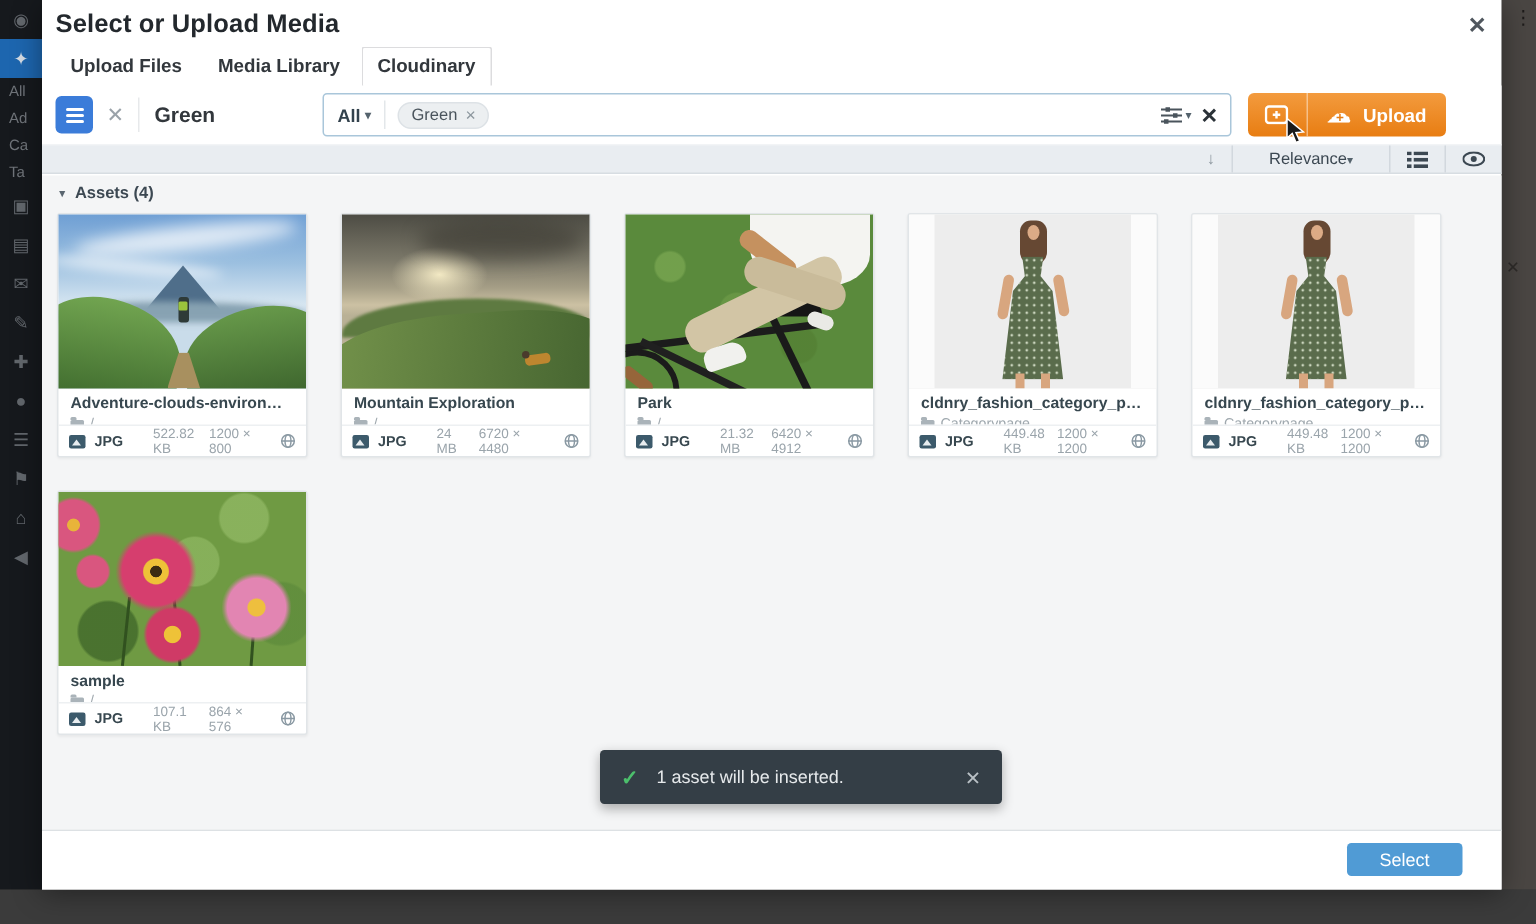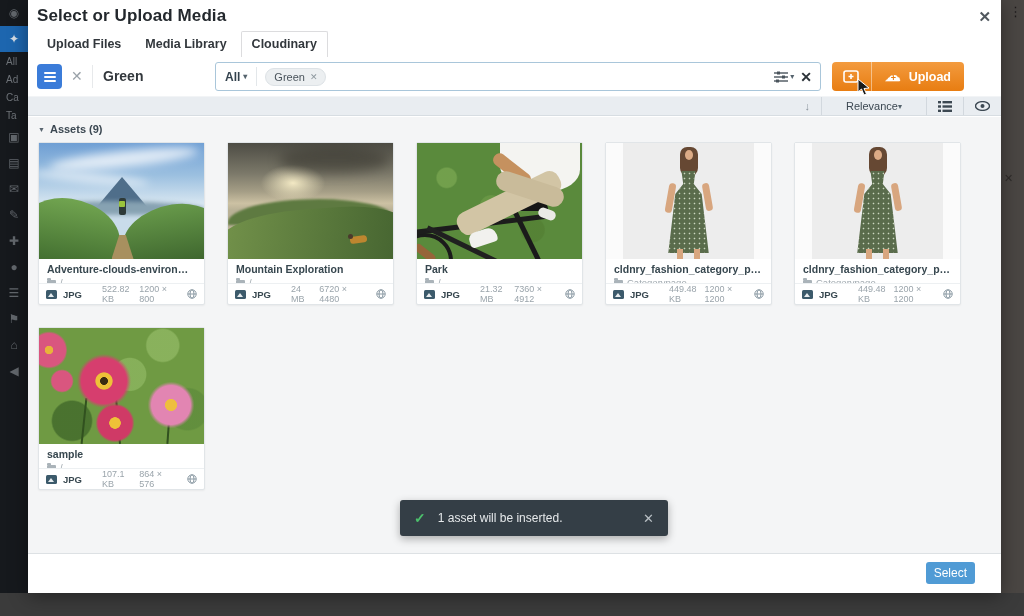--- a/index.html
+++ b/index.html
@@ -95,21 +95,21 @@
 
   
   .toast { position:absolute; left:372px; top:383px; width:268px; height:36px; background:#343e46; border-radius:3px;
            box-shadow:0 3px 8px rgba(0,0,0,.3); display:flex; align-items:center; padding:0 14px; z-index:3; }
   .toast .check { color:#4cbf6c; font-size:14px; font-weight:bold; }
   .toast .msg { margin-left:12px; font-size:12px; color:#e6e9eb; }
   .toast .t-x { margin-left:auto; color:#b9c0c5; font-size:13px; cursor:pointer; }
 
   
   .modal-footer { position:absolute; left:0; top:553px; width:100%; height:40px; background:#fff; border-top:1px solid #dde1e4; }
-  .btn-select { position:absolute; right:26px; top:8px; padding:4px 8px; background:#509bd5; color:#fff;
+  .btn-select { position:absolute; right:26px; top:8px; padding:4px 22px; background:#509bd5; color:#fff;
                 font-size:12px; border:none; border-radius:3px; cursor:pointer; }
 
   
   
   .t1 { background:linear-gradient(180deg,#6f9fd4 0%,#9cc0e0 28%,#d7e6f1 52%,#c9dcea 60%);}
   .t1 .cloud1 { position:absolute; top:8px; left:10px; width:150px; height:16px; background:rgba(255,255,255,.75); filter:blur(5px); transform:rotate(-6deg); border-radius:50%; }
   .t1 .cloud2 { position:absolute; top:30px; left:-10px; width:120px; height:10px; background:rgba(255,255,255,.6); filter:blur(4px); transform:rotate(5deg); border-radius:50%; }
   .t1 .mtn { position:absolute; left:50%; margin-left:-27px; bottom:50px; width:0; height:0;
              border-left:27px solid transparent; border-right:27px solid transparent; border-bottom:32px solid #4f6e8a; filter:blur(.5px); }
   .t1 .ridge { position:absolute; bottom:44px; left:0; width:100%; height:14px; background:#87a2b2; border-radius:40% 60% 0 0; filter:blur(2px); }
@@ -314,21 +314,21 @@
         <svg width="15" height="10" viewBox="0 0 15 10">
           <ellipse cx="7.5" cy="5" rx="7" ry="4.4" fill="none" stroke="#3c4852" stroke-width="1.4"></ellipse>
           <circle cx="7.5" cy="5" r="2" fill="#3c4852"></circle>
         </svg>
       </div>
     </div>
 
     <div class="content">
       <div class="assets-header">
         <span class="tri">▼</span>
-        <span>Assets (9)</span>
+        <span>Assets (4)</span>
       </div>
 
       <div class="grid">
 
         <div class="card">
           <div class="thumb t1">
             <div class="cloud1"></div>
               <div class="cloud2"></div>
               <div class="mtn"></div>
               <div class="ridge"></div>
@@ -407,21 +407,21 @@
             <div class="card-name">Park</div>
             <div class="card-folder">
                 <span class="folder-ic"></span>
                 <span>/</span>
               </div>
           </div>
           <div class="card-foot">
             <span class="fmt-ic"></span>
             <span class="fmt">JPG</span>
             <span class="meta size">21.32 MB</span>
-            <span class="meta dims">7360 × 4912</span>
+            <span class="meta dims">6420 × 4912</span>
             <svg class="globe" width="10" height="10" viewBox="0 0 10 10">
               <circle cx="5" cy="5" r="4.2" fill="none" stroke="#8a99a3" stroke-width="1"></circle>
               <ellipse cx="5" cy="5" rx="2" ry="4.2" fill="none" stroke="#8a99a3" stroke-width="1"></ellipse>
               <line x1="0.8" y1="5" x2="9.2" y2="5" stroke="#8a99a3" stroke-width="1"></line>
             </svg>
           </div>
         </div>
 
         <div class="card">
           <div class="thumb t4">

